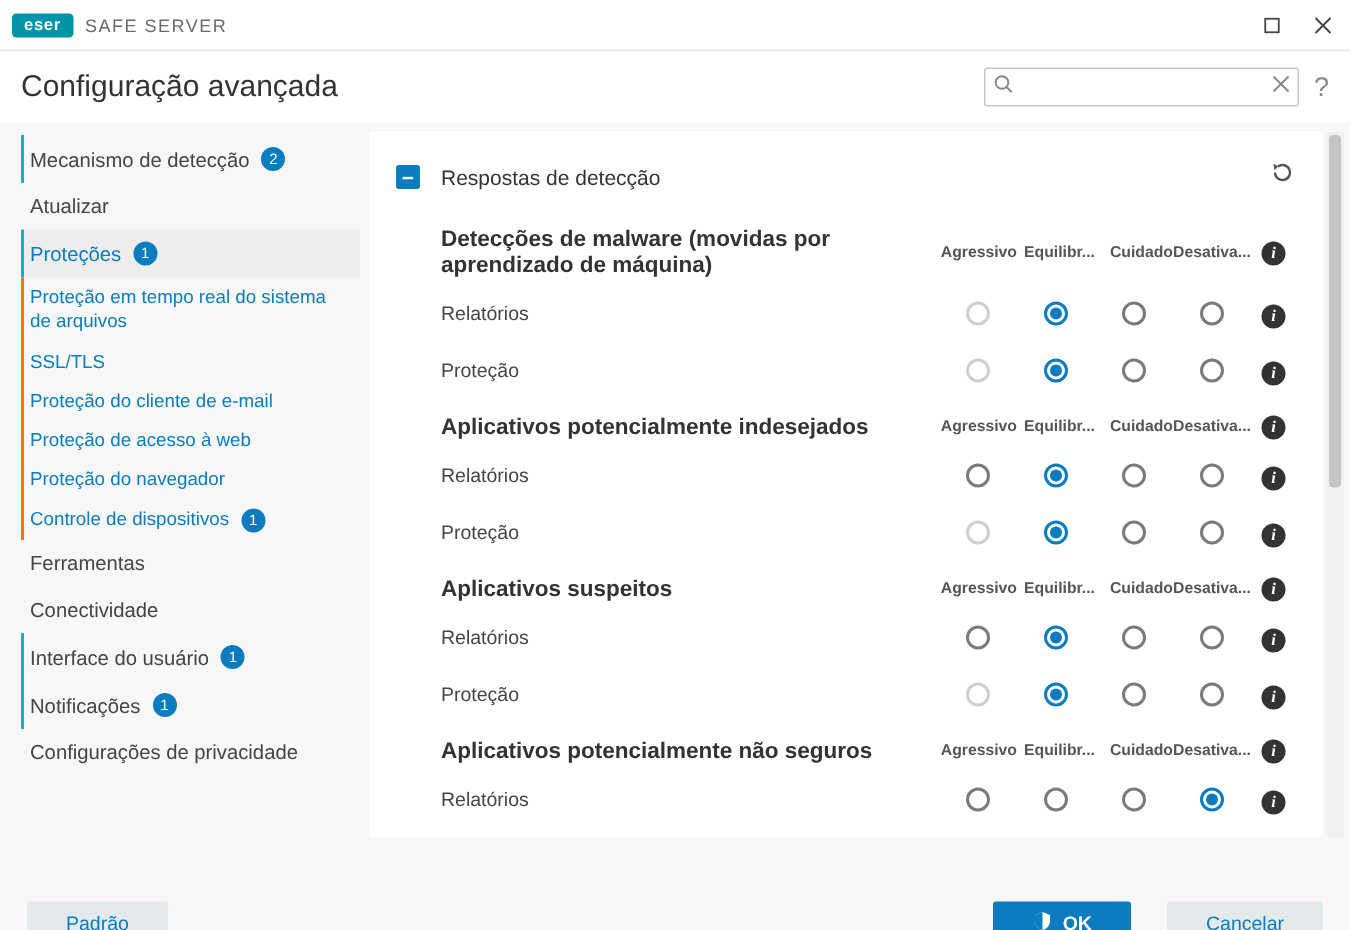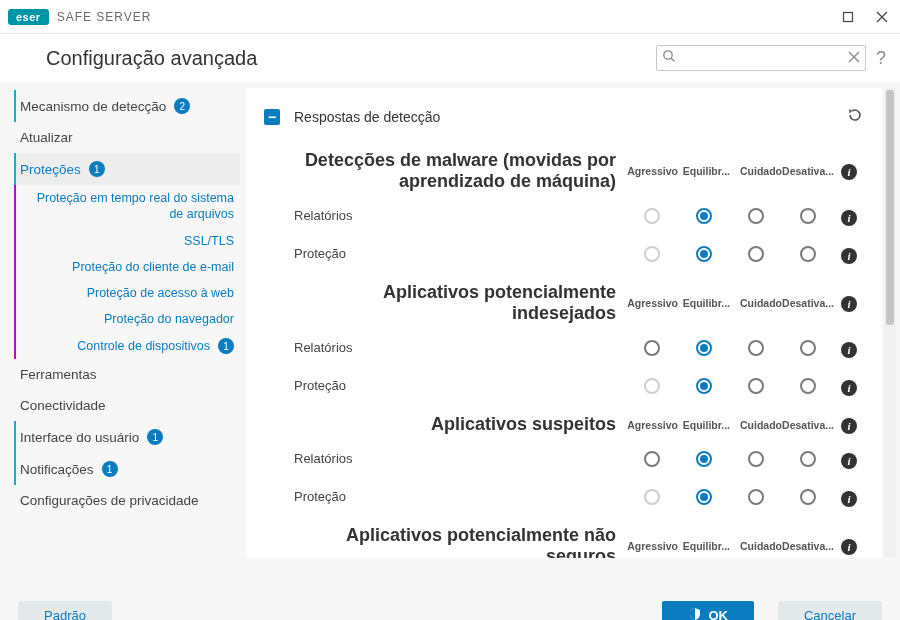--- a/index.html
+++ b/index.html
@@ -2,46 +2,46 @@
 <html><head>
   <meta charset="utf-8">
   <style>
     * { box-sizing: border-box; margin: 0; padding: 0; font-family: "Segoe UI", Arial, sans-serif; }
     body { width: 900px; height: 620px; overflow: hidden; background: #fff; display: flex; flex-direction: column; }
     .titlebar { height: 34px; display: flex; align-items: center; padding: 0 8px 0 8px; border-bottom: 1px solid #e5e5e5; }
     .brand-badge { background: #0094a8; color: #fff; font-weight: bold; font-size: 11px; padding: 2px 8px; border-radius: 3px; margin-right: 8px; letter-spacing: 0.5px; }
     .brand-text { font-size: 12px; color: #6a6a6a; letter-spacing: 1px; }
     .win-controls { margin-left: auto; display: flex; gap: 14px; }
     .win-btn { width: 20px; height: 20px; display: flex; align-items: center; justify-content: center; cursor: pointer; color: #444; }
-    .page-head { height: 48px; display: flex; align-items: center; padding: 0 14px; margin-left: 32px; }
+    .page-head { height: 48px; display: flex; align-items: center; padding: 0 14px; }
     .page-title { font-size: 20px; color: #333; }
     .search-wrap { margin-left: auto; display: flex; align-items: center; gap: 10px; }
     .search-box { position: relative; width: 210px; height: 26px; border: 1px solid #c8c8c8; border-radius: 2px; display: flex; align-items: center; padding: 0 24px 0 24px; }
     .search-box input { border: none; outline: none; width: 100%; font-size: 12px; background: transparent; }
     .search-icon { position: absolute; left: 5px; color: #888; }
     .clear-icon { position: absolute; right: 5px; color: #888; cursor: pointer; }
     .help-btn { color: #888; font-size: 18px; cursor: pointer; }
     .body { flex: 1; display: flex; min-height: 0; background: #f7f7f7; }
     .sidebar { width: 240px; padding: 8px 0 8px 14px; overflow-y: auto; }
     .side-item { display: flex; align-items: center; font-size: 13px; color: #444; padding: 8px 6px 8px 4px; cursor: pointer; border-left: 2px solid transparent; }
     .side-item.top { font-size: 13.5px; }
     .side-item.accent { border-left: 2px solid #29a5c8; }
     .side-item.active { color: #0a7cbf; background: #ededed; }
     .side-sub { color: #0a7cbf; font-size: 12.5px; padding: 5px 6px 5px 4px; cursor: pointer; line-height: 1.3; }
-    .side-sub-wrap { border-left: 2px solid #a21caf; text-align: right; }
+    .side-sub-wrap { border-left: 2px solid #f97316; }
     .badge { display: inline-flex; align-items: center; justify-content: center; min-width: 16px; height: 16px; border-radius: 8px; background: #0a7cbf; color: #fff; font-size: 10px; margin-left: 8px; padding: 0 4px; }
     .content-wrap { flex: 1; display: flex; min-height: 0; }
     .content { flex: 1; background: #fff; margin: 6px 2px 6px 6px; overflow-y: hidden; position: relative; }
     .content-inner { height: 100%; overflow-y: auto; padding: 0 18px 20px 18px; }
     .section-head { display: flex; align-items: center; padding: 18px 0 14px 0; }
     .collapse-box { width: 16px; height: 16px; background: #0a7cbf; color: #fff; display: flex; align-items: center; justify-content: center; margin-right: 14px; font-weight: bold; font-size: 14px; border-radius: 2px; }
     .section-title { font-size: 14px; font-weight: 400; color: #333; }
     .revert { margin-left: auto; color: #555; cursor: pointer; }
     .group-head { display: flex; align-items: center; padding: 8px 0 6px 30px; }
-    .group-title { font-size: 18px; font-weight: 600; color: #333; flex: 1; padding-right: 10px; text-align: right; }
+    .group-title { font-size: 15px; font-weight: 600; color: #333; flex: 1; padding-right: 10px; }
     .col-heads { display: flex; gap: 0; }
     .col-h { width: 52px; text-align: right; font-size: 10.5px; font-weight: 600; color: #555; overflow: hidden; white-space: nowrap; text-overflow: ellipsis; }
     .info-cell { width: 30px; text-align: center; }
     .info-icon { display: inline-flex; width: 16px; height: 16px; border-radius: 50%; background: #333; color: #fff; align-items: center; justify-content: center; font-size: 11px; font-weight: bold; font-style: italic; font-family: Georgia, serif; }
     .row { display: flex; align-items: flex-start; padding: 10px 0 10px 30px; }
     .row-label { flex: 1; font-size: 13px; color: #444; }
     .radios { display: flex; }
     .radio-cell { width: 52px; display: flex; justify-content: center; }
     .radio { width: 16px; height: 16px; border-radius: 50%; border: 2px solid #7a7a7a; position: relative; cursor: pointer; }
     .radio.disabled { border-color: #cfcfcf; cursor: default; }

